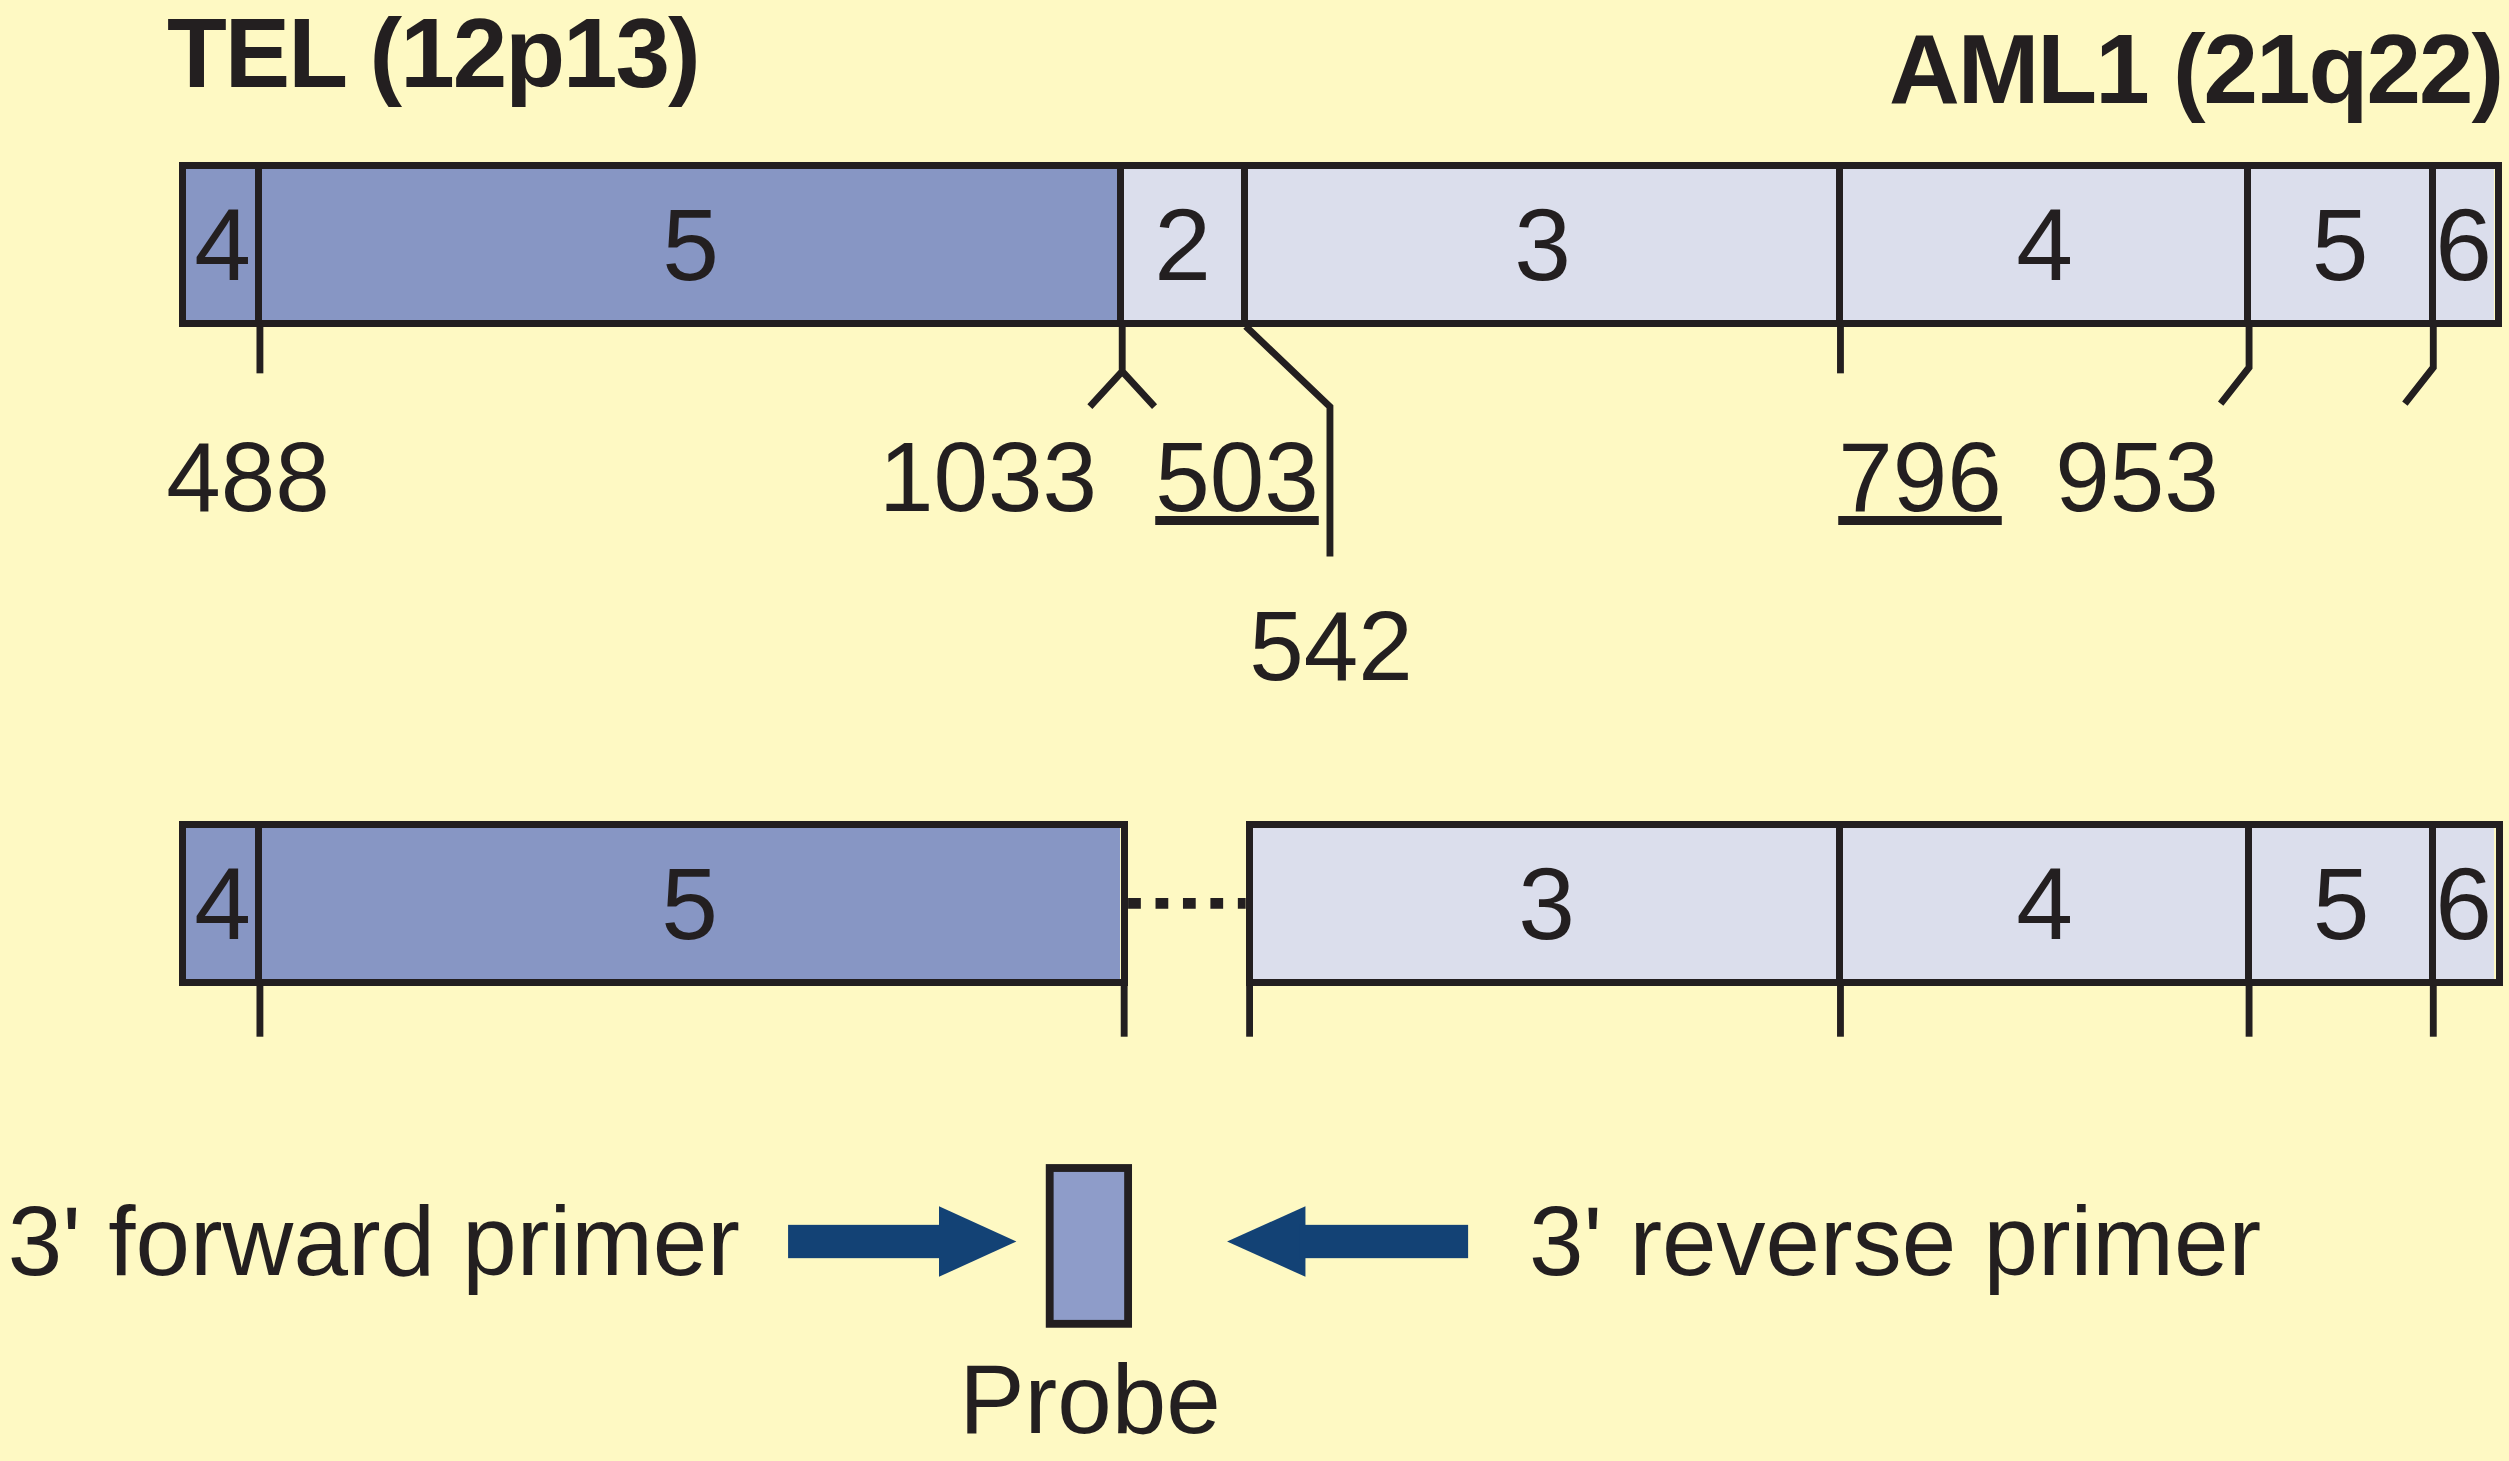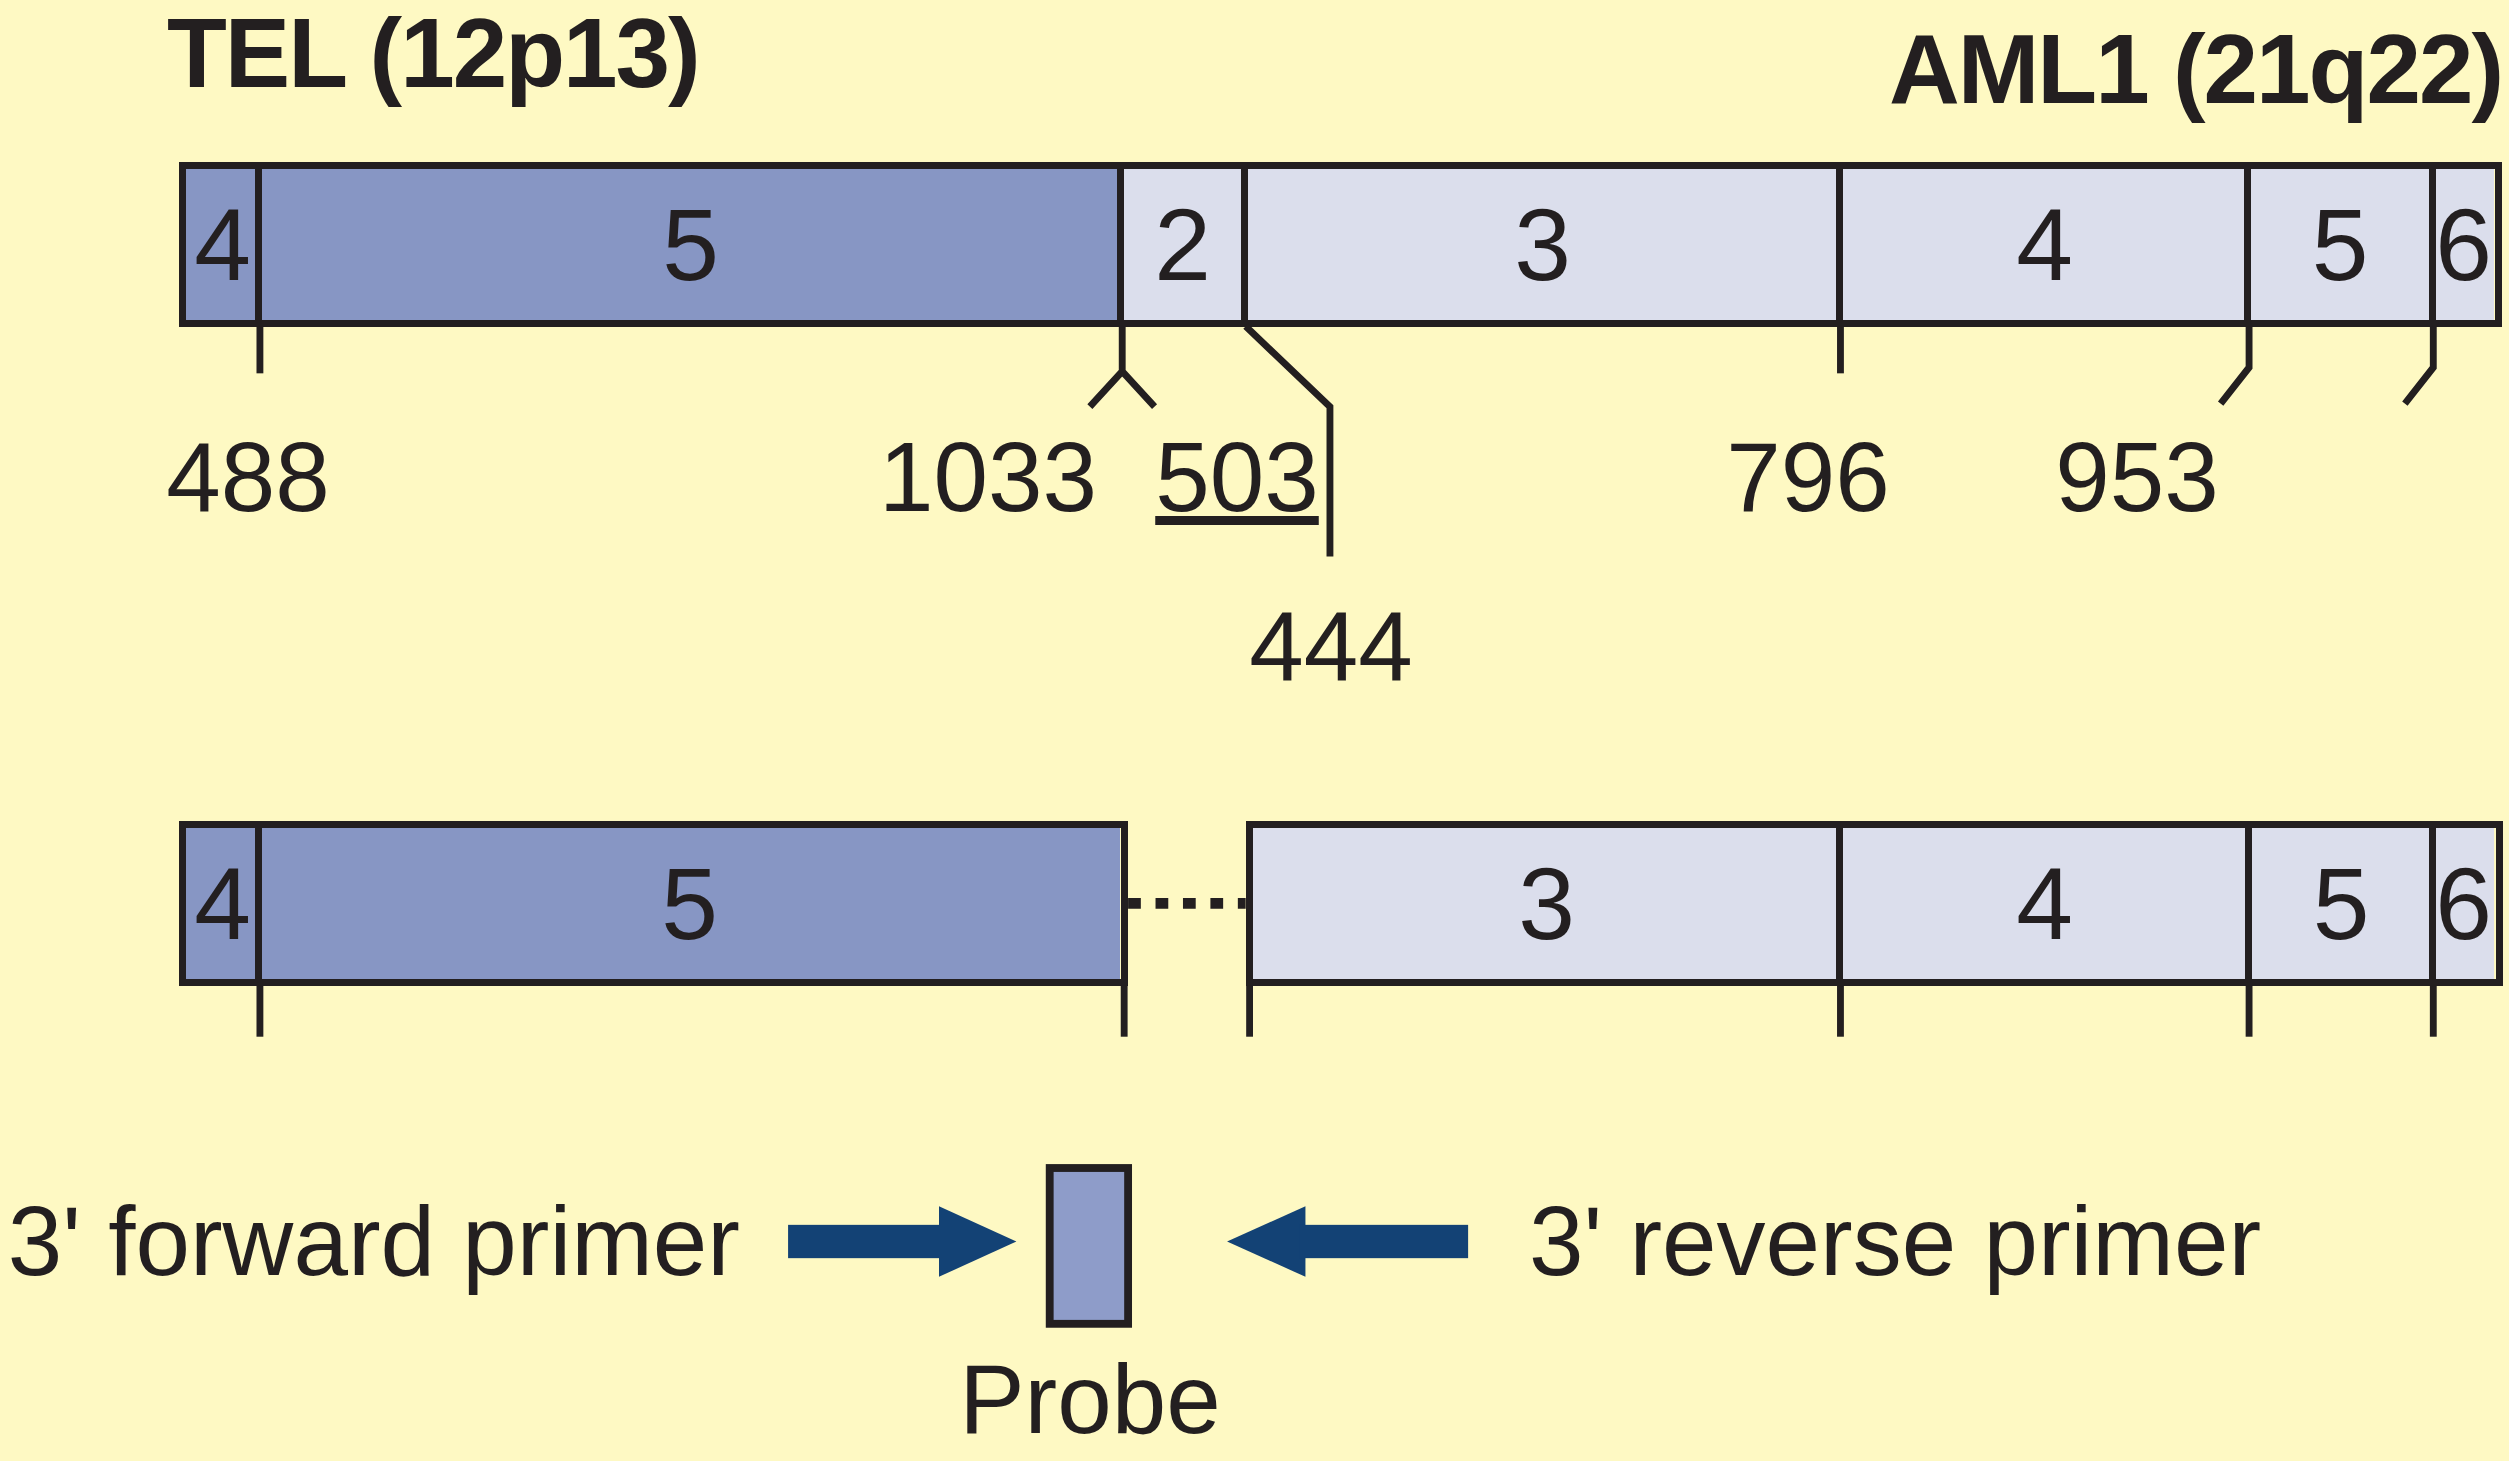--- a/index.html
+++ b/index.html
@@ -121,22 +121,22 @@
 
     <g>
       <polygon class="arrow" points="1332,1231 1332,1303 1252,1267"></polygon>
       <rect class="arrow" x="1326" y="1250" width="172" height="34"></rect>
     </g>
   </svg>
 
   <div class="num row1" style="left:248px;">488</div>
   <div class="num row1" style="left:988px;">1033</div>
   <div class="num row1" style="left:1237px;text-decoration:underline;">503</div>
-  <div class="num row1" style="left:1808px;">796</div>
+  <div class="num row1" style="left:1920px;text-decoration:underline;">796</div>
   <div class="num row1" style="left:2137px;">953</div>
-  <div class="num" style="left:1331px;top:597px;">444</div>
+  <div class="num" style="left:1331px;top:597px;">542</div>
 
   <div class="legend-text" style="left:7.8px;">3' forward primer</div>
   <div class="legend-text" style="left:1529px;">3' reverse primer</div>
   <div class="num" style="left:1090px;top:1350px;">Probe</div>
 
 </div>
 
 
 </body></html>

